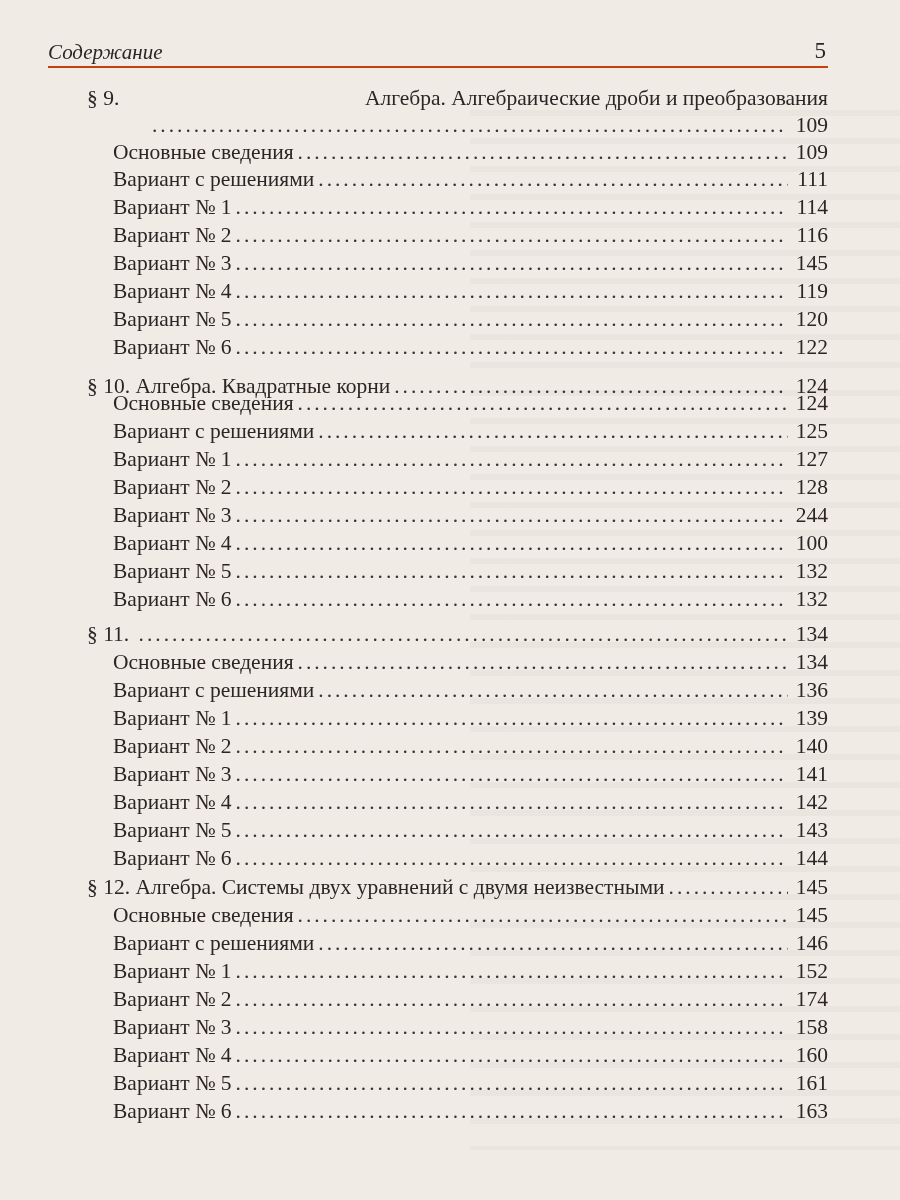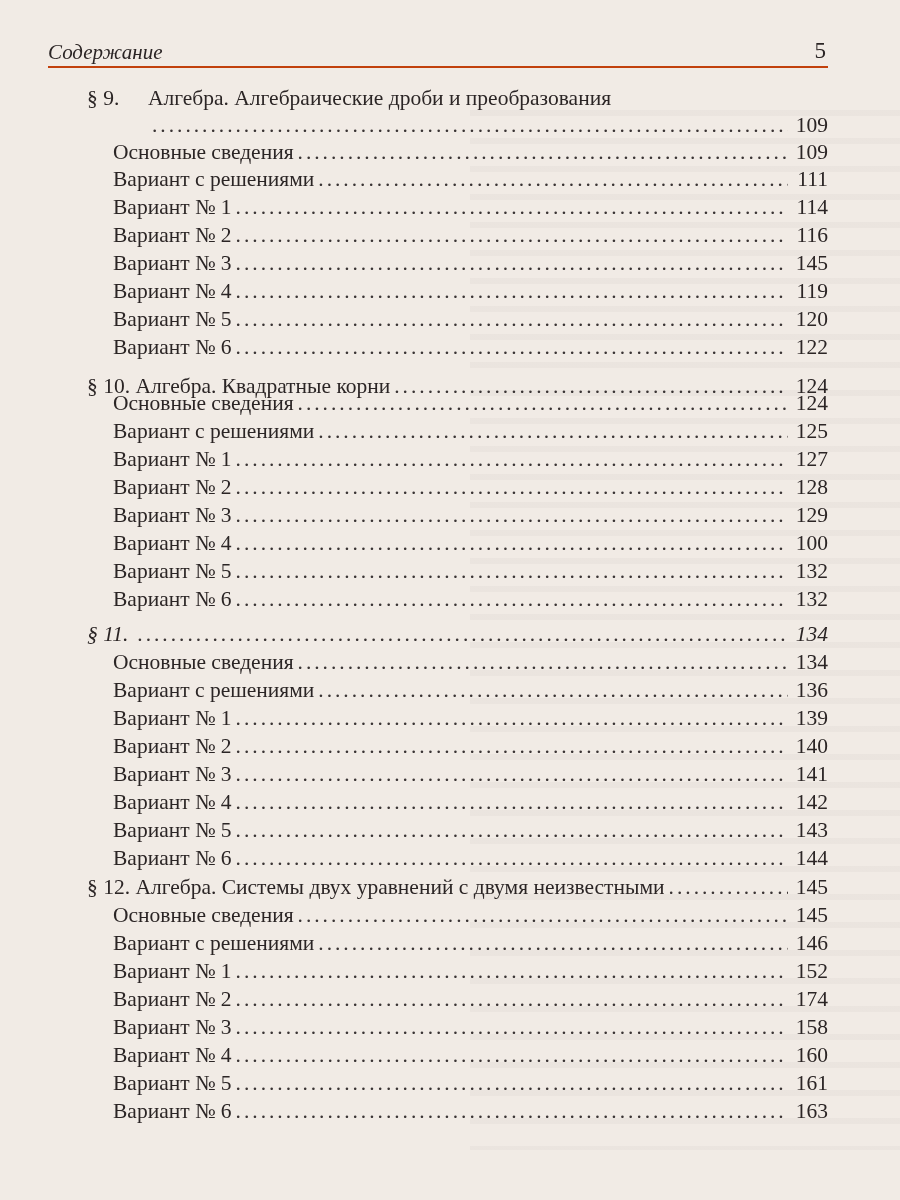--- a/index.html
+++ b/index.html
@@ -21,21 +21,21 @@
   .header-page {
     position: absolute; right: 2px; top: 0;
     font-size: 23px;
   }
   .toc {
     position: absolute; left: 0; top: 84px; width: 900px;
   }
   .row {
     position: absolute; height: 28px; line-height: 28px;
     font-size: 21.5px; display: flex; align-items: baseline;
-    white-space: nowrap; overflow: hidden;
+    white-space: nowrap; overflow: hidden; justify-content: flex-end;
   }
   .row .label { flex: 0 0 auto; }
   .row .leader {
     flex: 1 1 auto; overflow: hidden; white-space: nowrap;
     margin: 0 4px 0 4px; letter-spacing: 3.2px; color: #3a3434;
   }
   .row .leader::before {
     content: ". . . . . . . . . . . . . . . . . . . . . . . . . . . . . . . . . . . . . . . . . . . . . . . . . . . . . . . . . . . . . . . . . . . . . . . . . . . . . . . . . . . . . . . . .";
     letter-spacing: -1.2px;
   }
@@ -132,39 +132,39 @@
       <span class="page">127</span>
     </div>
   <div class="row" style="left:113px; top:389px; width:715px;">
       <span class="label">Вариант № 2</span>
       <span class="leader"></span>
       <span class="page">128</span>
     </div>
   <div class="row" style="left:113px; top:417px; width:715px;">
       <span class="label">Вариант № 3</span>
       <span class="leader"></span>
-      <span class="page">129</span>
+      <span class="page">244</span>
     </div>
   <div class="row" style="left:113px; top:445px; width:715px;">
       <span class="label">Вариант № 4</span>
       <span class="leader"></span>
       <span class="page">100</span>
     </div>
   <div class="row" style="left:113px; top:473px; width:715px;">
       <span class="label">Вариант № 5</span>
       <span class="leader"></span>
       <span class="page">132</span>
     </div>
   <div class="row" style="left:113px; top:501px; width:715px;">
       <span class="label">Вариант № 6</span>
       <span class="leader"></span>
       <span class="page">132</span>
     </div>
 
-  <div class="row sec-head" style="left:87px; top:536px; width:741px;font-style:italic;">
+  <div class="row sec-head" style="left:87px; top:536px; width:741px;">
     <span class="label">§ 11.</span>&nbsp;
     <span class="leader"></span>
     <span class="page">134</span>
   </div>
   <div class="row" style="left:113px; top:564px; width:715px;">
       <span class="label">Основные сведения</span>
       <span class="leader"></span>
       <span class="page">134</span>
     </div>
   <div class="row" style="left:113px; top:592px; width:715px;">

